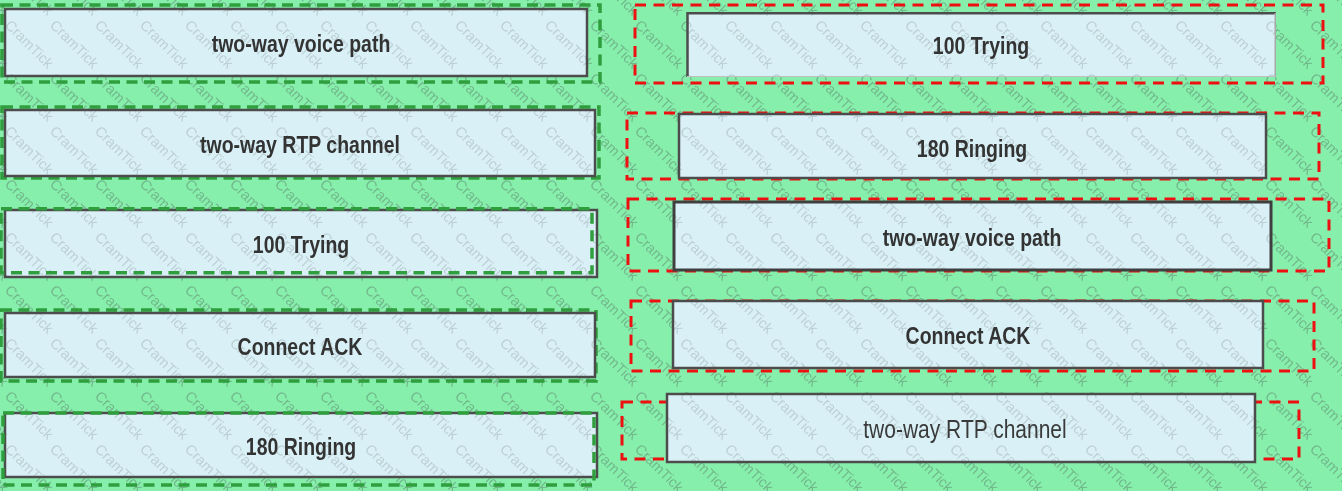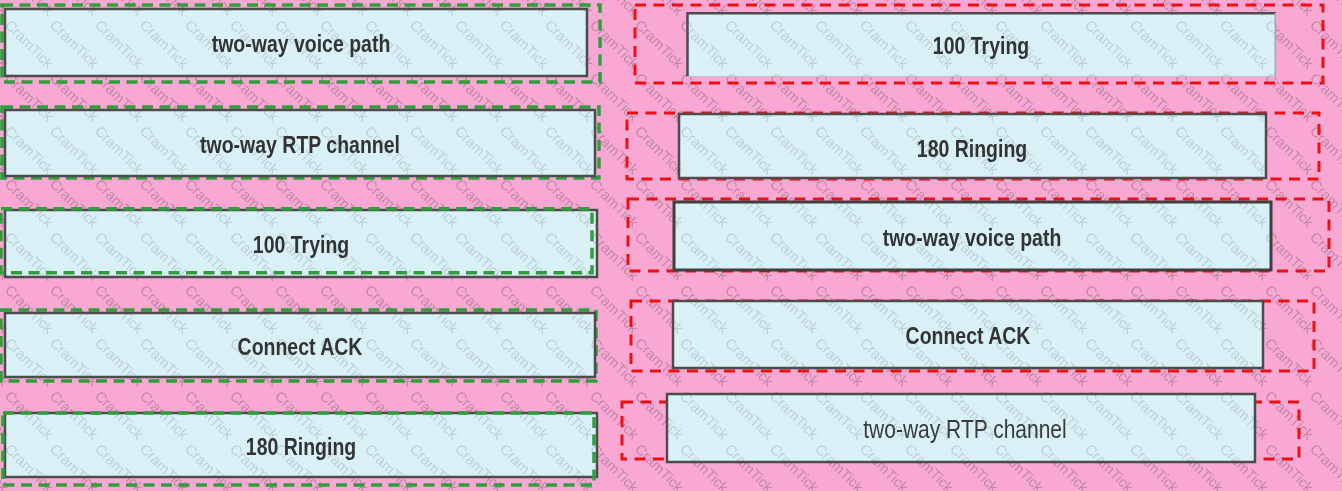--- a/index.html
+++ b/index.html
@@ -1,16 +1,16 @@
 <!DOCTYPE html>
 <html><head>
 <meta charset="utf-8">
 <style>
   html,body{margin:0;padding:0;background:#ffffff;}
-  #stage{position:relative;width:1342px;height:491px;overflow:hidden;background:#f9a8d4;filter:blur(0.45px);}
+  #stage{position:relative;width:1342px;height:491px;overflow:hidden;background:#86efac;filter:blur(0.45px);}
   svg{display:block;}
   text{font-family:"Liberation Sans",sans-serif;}
 </style>
 </head>
 <body>
 
 <div id="stage">
 <svg width="1342" height="491" viewBox="0 0 1342 491">
   <defs>
     <pattern id="wm" x="0" y="0" width="45" height="53" patternUnits="userSpaceOnUse">

